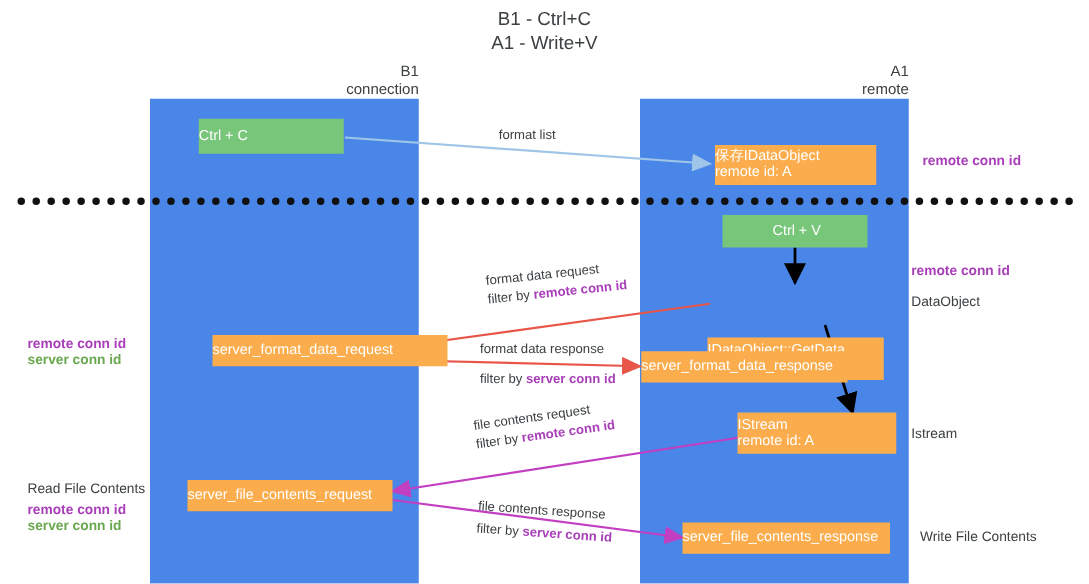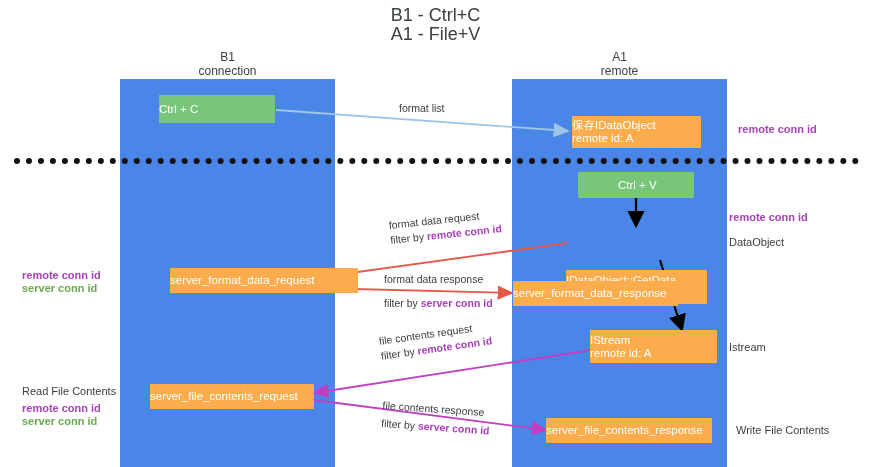--- a/index.html
+++ b/index.html
@@ -1,24 +1,24 @@
 <!DOCTYPE html>
 <html><head>
 <meta charset="utf-8">
 <style>
   html,body{margin:0;padding:0;background:#ffffff;}
   body{font-family:"Liberation Sans","DejaVu Sans",sans-serif;}
   #canvas{position:relative;width:871px;height:467px;overflow:hidden;background:#fff;}
 
   
   .title{position:absolute;left:0;top:6px;width:871px;text-align:center;
-         font-size:18px;color:#3c4043;line-height:19px;}
+         font-size:15px;color:#3c4043;line-height:19px;}
 
   
-  .colcap{position:absolute;text-align:center;font-size:12px;color:#3c4043;line-height:14px;}
+  .colcap{position:absolute;text-align:right;font-size:12px;color:#3c4043;line-height:14px;}
 
   
   .lane{position:absolute;background:#4a86e8;}
 
   
   .node{position:absolute;box-sizing:border-box;display:flex;flex-direction:column;
         align-items:flex-start;justify-content:center;text-align:center;
         font-size:11.5px;line-height:13px;color:#ffffff;}
   .node.green{background:#77c679;}
   .node.orange{background:#fbad4d;}
@@ -39,21 +39,21 @@
 
   svg.edges{position:absolute;left:0;top:0;width:871px;height:467px;overflow:visible;pointer-events:none;}
 </style>
 </head>
 <body>
 
 <div id="canvas">
 
   <div class="title">
     <div>B1 - Ctrl+C</div>
-    <div>A1 - File+V</div>
+    <div>A1 - Write+V</div>
   </div>
 
   <div class="colcap" style="left:120px;top:50px;width:215px;">
     <div>B1</div>
     <div>connection</div>
   </div>
   <div class="colcap" style="left:512px;top:50px;width:215px;">
     <div>A1</div>
     <div>remote</div>
   </div>

